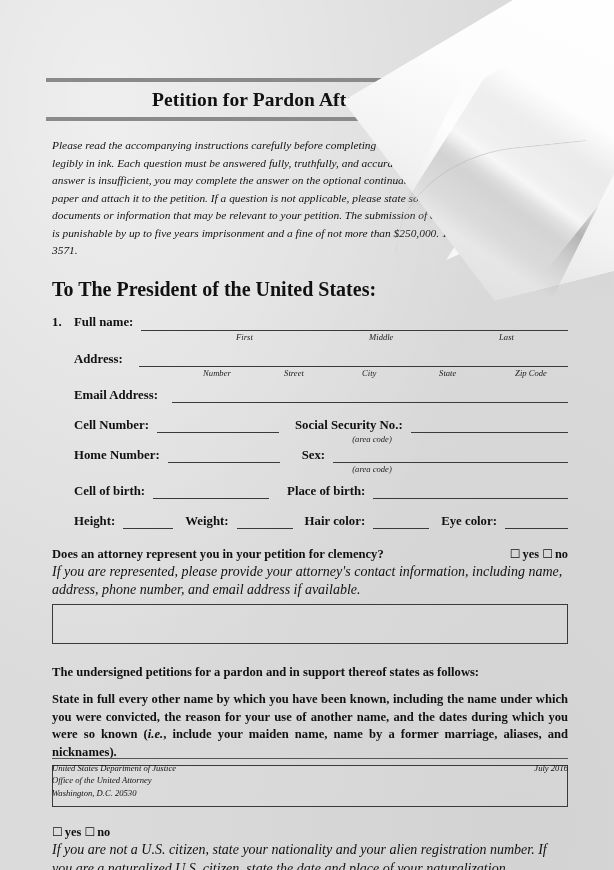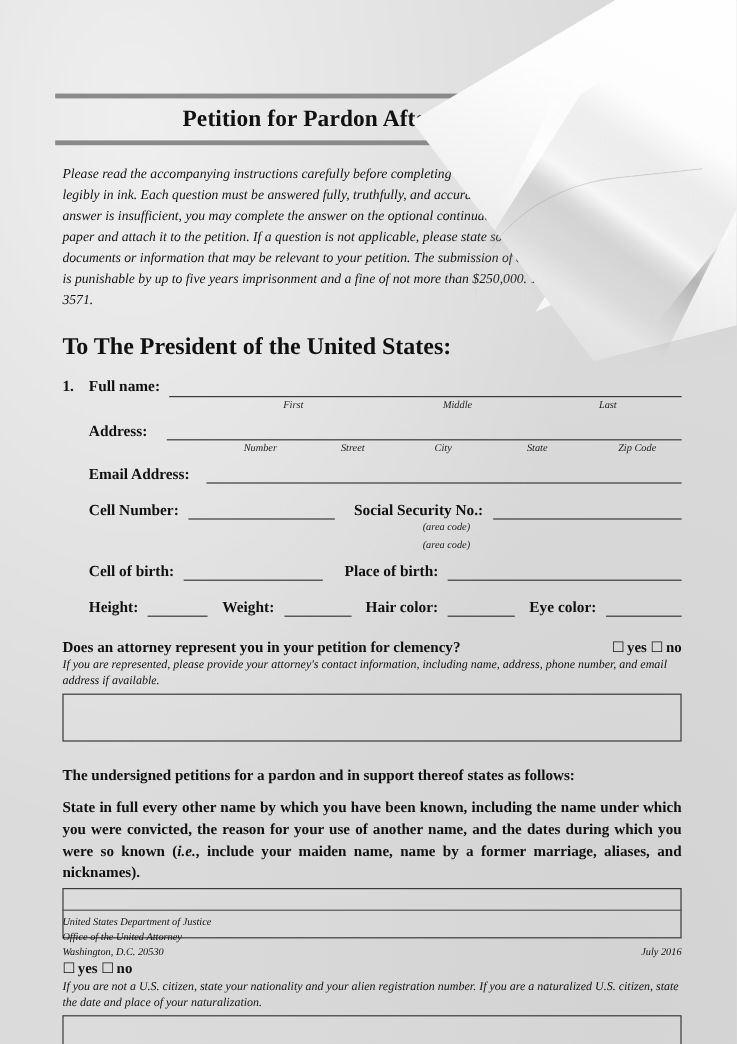--- a/index.html
+++ b/index.html
@@ -126,21 +126,21 @@
     font-weight: bold;
   }
   .cb {
     font-family: "DejaVu Sans", sans-serif;
     font-weight: normal;
     font-size: 12px;
     margin-right: 2px;
   }
   .qsub {
     font-style: italic;
-    font-size: 10px;
+    font-size: 14px;
     line-height: 1.32;
     margin-top: 1px;
   }
   .answerbox {
     border: 1px solid #3a3a3a;
     height: 38px;
     margin-top: 4px;
     background: rgba(255,255,255,0.05);
   }
   .answerbox.tall { height: 40px; }
@@ -162,21 +162,21 @@
     top: 758px;
   }
   .footer-rule {
     height: 1px;
     background: #555;
     margin-bottom: 3px;
   }
   .footer-inner {
     display: flex;
     justify-content: space-between;
-    align-items: flex-end;
+    align-items: flex-start;
     font-style: italic;
     font-size: 8.6px;
     line-height: 1.45;
   }
 
   
   .curl-wrap {
     position: absolute;
     right: 0;
     top: 0;
@@ -322,20 +322,26 @@
         <span class="fline short" style="width:122px"></span>
         <span class="flabel" style="padding-left:16px">Social Security No.:</span>
         <span class="fline"></span>
       </div>
       <div class="subrow" style="padding-left:124px">
         <span class="sublabel">(area code)</span>
       </div>
 
       <div style="height:3px"></div>
 
+      <div class="frow">
+        <span class="flabel" style="padding-left:22px">Home Number:</span>
+        <span class="fline short" style="width:112px"></span>
+        <span class="flabel" style="padding-left:22px">Sex:</span>
+        <span class="fline"></span>
+      </div>
       <div class="subrow" style="padding-left:124px">
         <span class="sublabel">(area code)</span>
       </div>
 
       <div class="row-gap-sm"></div>
 
       <div class="frow">
         <span class="flabel" style="padding-left:22px">Cell of birth:</span>
         <span class="fline short" style="width:116px"></span>
         <span class="flabel" style="padding-left:18px">Place of birth:</span>

